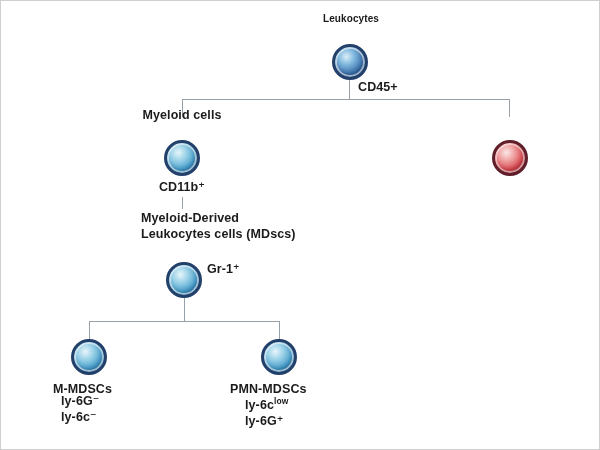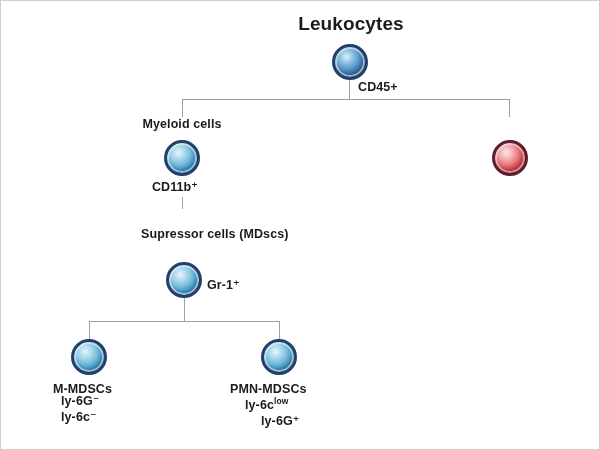--- a/index.html
+++ b/index.html
@@ -15,21 +15,21 @@
   }
   .label {
     position: absolute;
     font-size: 12.5px;
     font-weight: 700;
     white-space: nowrap;
     color: #1b1b1b;
     letter-spacing: 0.1px;
   }
   .label.center { text-align: center; }
-  .label.big { font-size: 19px; }
+  .label.big { font-size: 10px; }
   .label .sup, sup.sup {
     font-size: 8.5px;
     font-weight: 700;
     vertical-align: super;
     line-height: 0;
   }
   .hline, .vline {
     position: absolute;
     background: #98a0a8;
   }
@@ -69,33 +69,34 @@
   <div class="vline" style="left:181px; top:196px; height:12px"></div>
   <div class="vline" style="left:183px; top:297px; height:23px"></div>
   <div class="hline" style="left:88px;  top:320px; width:190px"></div>
   <div class="vline" style="left:88px;  top:320px; height:18px"></div>
   <div class="vline" style="left:278px; top:320px; height:18px"></div>
 
   <div class="label big center" style="left:275px; top:12px; width:150px">Leukocytes</div>
   <div class="cell dark" style="left:331px; top:43px"></div>
   <div class="label" style="left:357px; top:79px">CD45+</div>
 
-  <div class="label center" style="left:106px; top:116px; width:150px">Myeloid cells</div>
+  <div class="label center" style="left:106px; top:107px; width:150px">Myeloid cells</div>
   <div class="cell" style="left:163px; top:139px"></div>
-  <div class="label center" style="left:124px; top:178px; width:100px">CD11b⁺</div>
+  <div class="label center" style="left:131px; top:178px; width:100px">CD11b⁺</div>
 
   <div class="cell red" style="left:491px; top:139px"></div>
 
-  <div class="label" style="left:140px; top:226px">Supressor cells (MDscs)</div>
+  <div class="label" style="left:140px; top:210px">Myeloid-Derived</div>
+  <div class="label" style="left:140px; top:226px">Leukocytes cells (MDscs)</div>
   <div class="cell" style="left:165px; top:261px"></div>
-  <div class="label" style="left:206px; top:276px">Gr-1⁺</div>
+  <div class="label" style="left:206px; top:260px">Gr-1⁺</div>
 
   <div class="cell" style="left:70px; top:338px"></div>
   <div class="label" style="left:52px; top:381px">M-MDSCs</div>
   <div class="label" style="left:60px; top:408px">ly-6c⁻</div>
   <div class="label" style="left:60px; top:392px">ly-6G⁻</div>
 
   <div class="cell" style="left:260px; top:338px"></div>
   <div class="label" style="left:229px; top:381px">PMN-MDSCs</div>
   <div class="label" style="left:244px; top:397px"><span>ly-6c</span><sup class="sup">low</sup></div>
-  <div class="label" style="left:260px; top:412px">ly-6G⁺</div>
+  <div class="label" style="left:244px; top:412px">ly-6G⁺</div>
 
 </div>
 
 </body></html>

